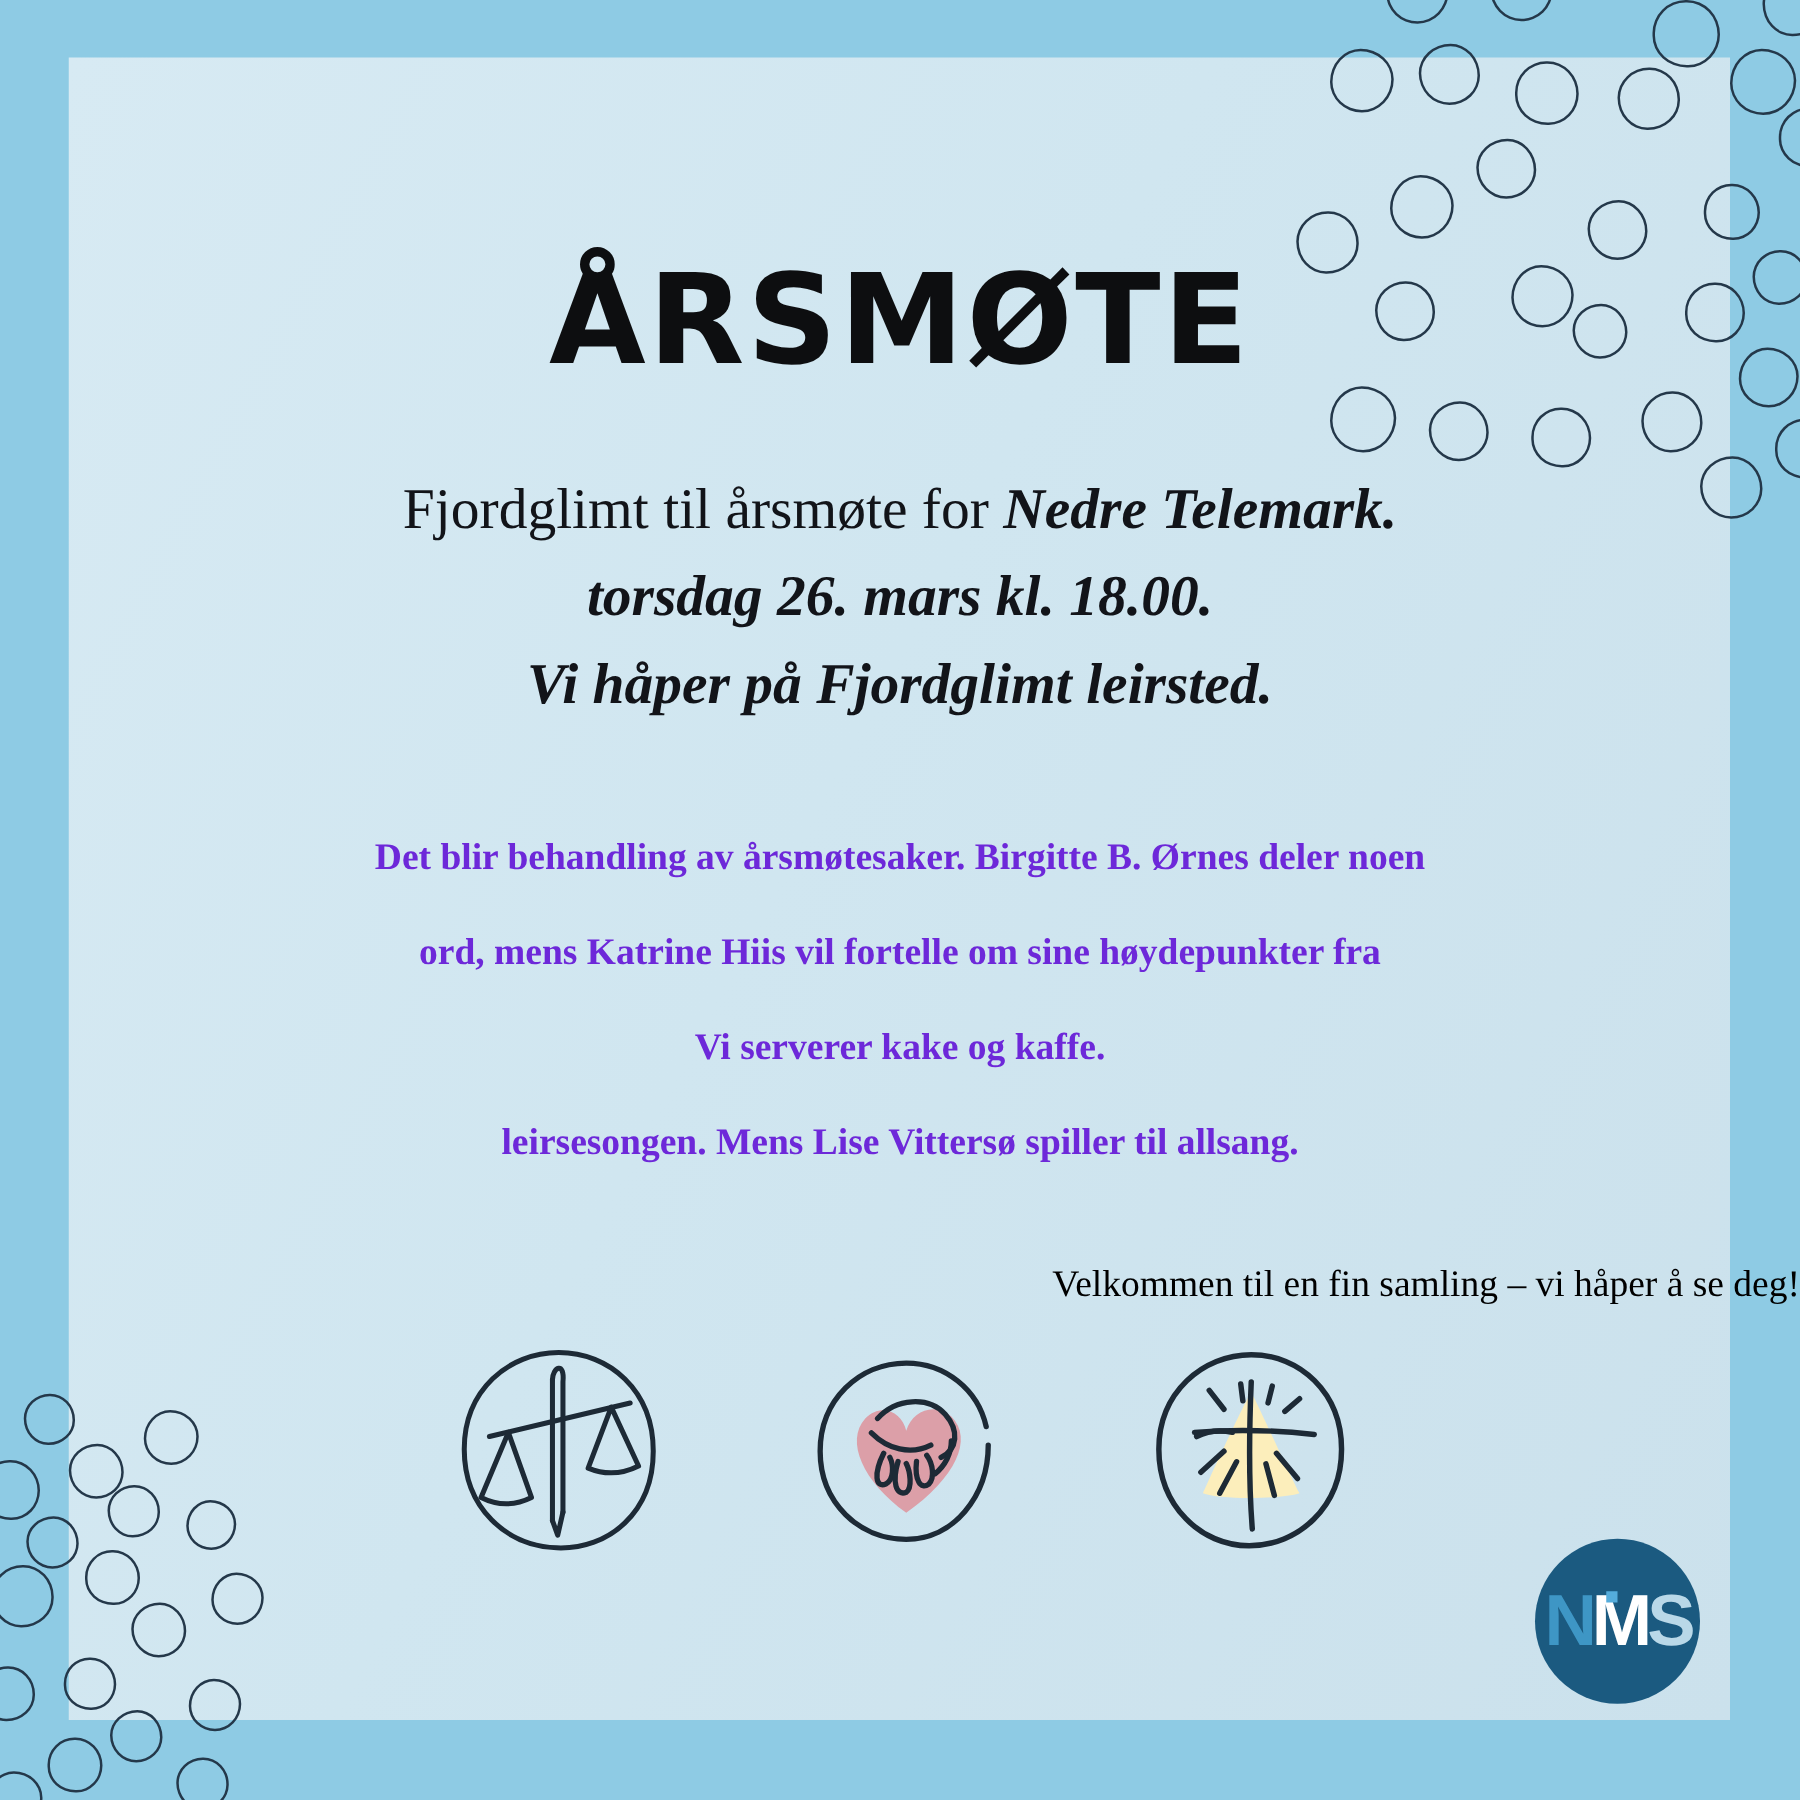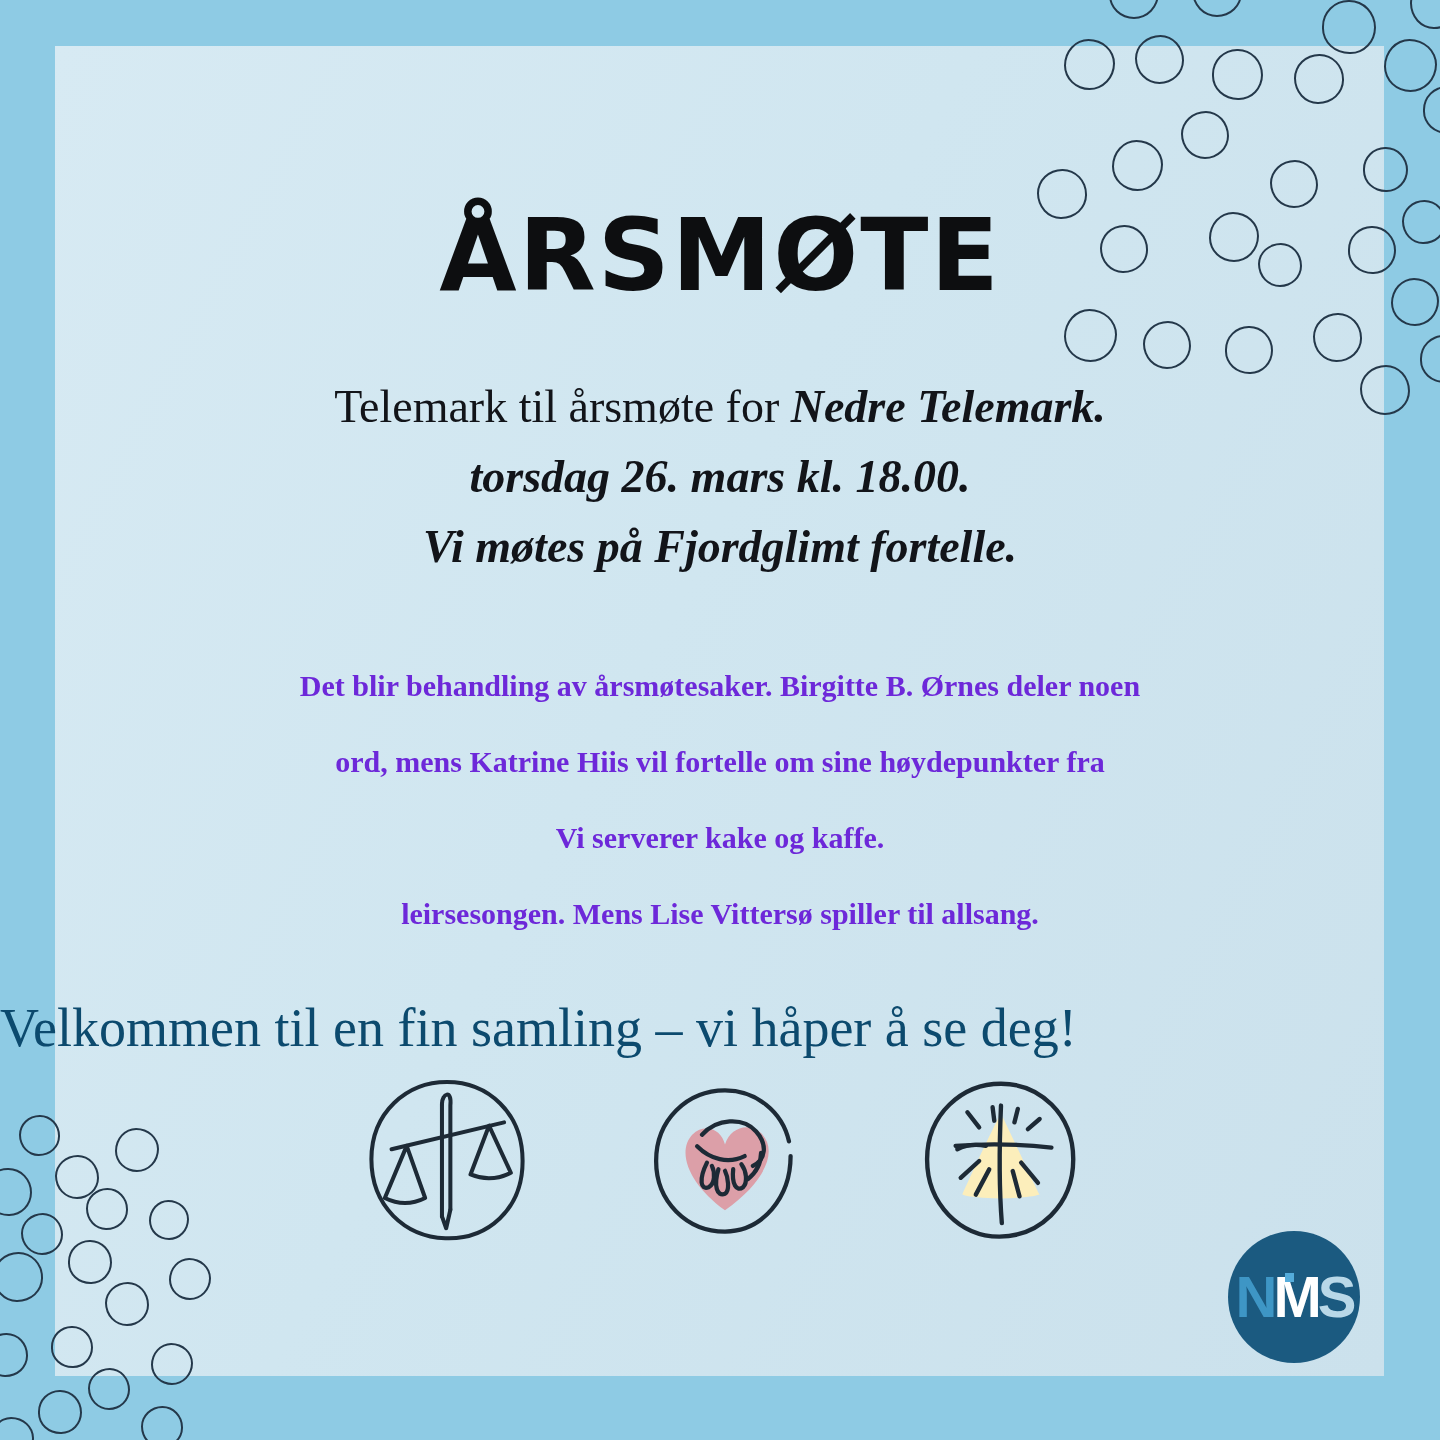--- a/index.html
+++ b/index.html
@@ -26,22 +26,22 @@
     font-weight:bold;font-size:100px;line-height:1.05;letter-spacing:2px;
     color:#0d0e10;
   }
   .intro{position:absolute;left:0;right:0;top:372px;text-align:center;
     font-size:46px;line-height:70px;color:#121419;}
   .intro p{margin:0;white-space:nowrap;}
   .bold{font-weight:bold;font-style:italic;}
   .bodytext{position:absolute;left:0;right:0;top:648px;text-align:center;
     font-size:30px;line-height:76px;color:#6d28d9;font-weight:bold;}
   .bodytext p{margin:0;white-space:nowrap;}
-  .closing{position:absolute;left:0;right:0;top:1002px;margin:0;text-align:left;
-    font-size:54px;line-height:52px;color:#0c4a6e;white-space:nowrap;}
+  .closing{position:absolute;left:0;right:0;top:1002px;margin:0;text-align:right;
+    font-size:30px;line-height:52px;color:#000000;white-space:nowrap;}
   .icons{
     position:absolute;left:357px;top:1077px;width:733px;height:168px;
     display:flex;justify-content:space-between;align-items:center;
   }
   .icon{display:block;}
   .tagline{
     position:absolute;left:55px;right:0;top:1258px;margin:0;text-align:center;
     font-family:"DejaVu Serif", serif;font-style:italic;
     font-size:46px;letter-spacing:3px;color:#1e2c3a;
   }
@@ -108,23 +108,23 @@
       <div class="bubble" style="left: 38px; top: 1390px; width: 40px; height: 40px; border-radius: 50% 50% 48% 52% / 50% 52% 50% 48%;"></div>
       <div class="bubble" style="left: 141px; top: 1406px; width: 38px; height: 38px; border-radius: 51% 49% 52% 48% / 49% 51% 48% 52%;"></div>
       <div class="bubble" style="left: -10px; top: 1417px; width: 40px; height: 40px; border-radius: 48% 52% 50% 50% / 52% 48%;"></div>
     </div>
 
   <div class="content">
 
     <h1 class="title">ÅRSMØTE</h1>
 
     <div class="intro">
-      <p><span>Telemark til årsmøte for </span><span class="bold">Nedre Telemark.</span></p>
+      <p><span>Fjordglimt til årsmøte for </span><span class="bold">Nedre Telemark.</span></p>
       <p class="bold">torsdag 26. mars kl. 18.00.</p>
-      <p class="bold">Vi møtes på Fjordglimt fortelle.</p>
+      <p class="bold">Vi håper på Fjordglimt leirsted.</p>
     </div>
 
     <div class="bodytext">
       <p>Det blir behandling av årsmøtesaker. Birgitte B. Ørnes deler noen</p>
       <p>ord, mens Katrine Hiis vil fortelle om sine høydepunkter fra</p>
       <p>Vi serverer kake og kaffe.</p>
       <p>leirsesongen. Mens Lise Vittersø spiller til allsang.</p>
     </div>
 
     <p class="closing">Velkommen til en fin samling – vi håper å se deg!</p>

